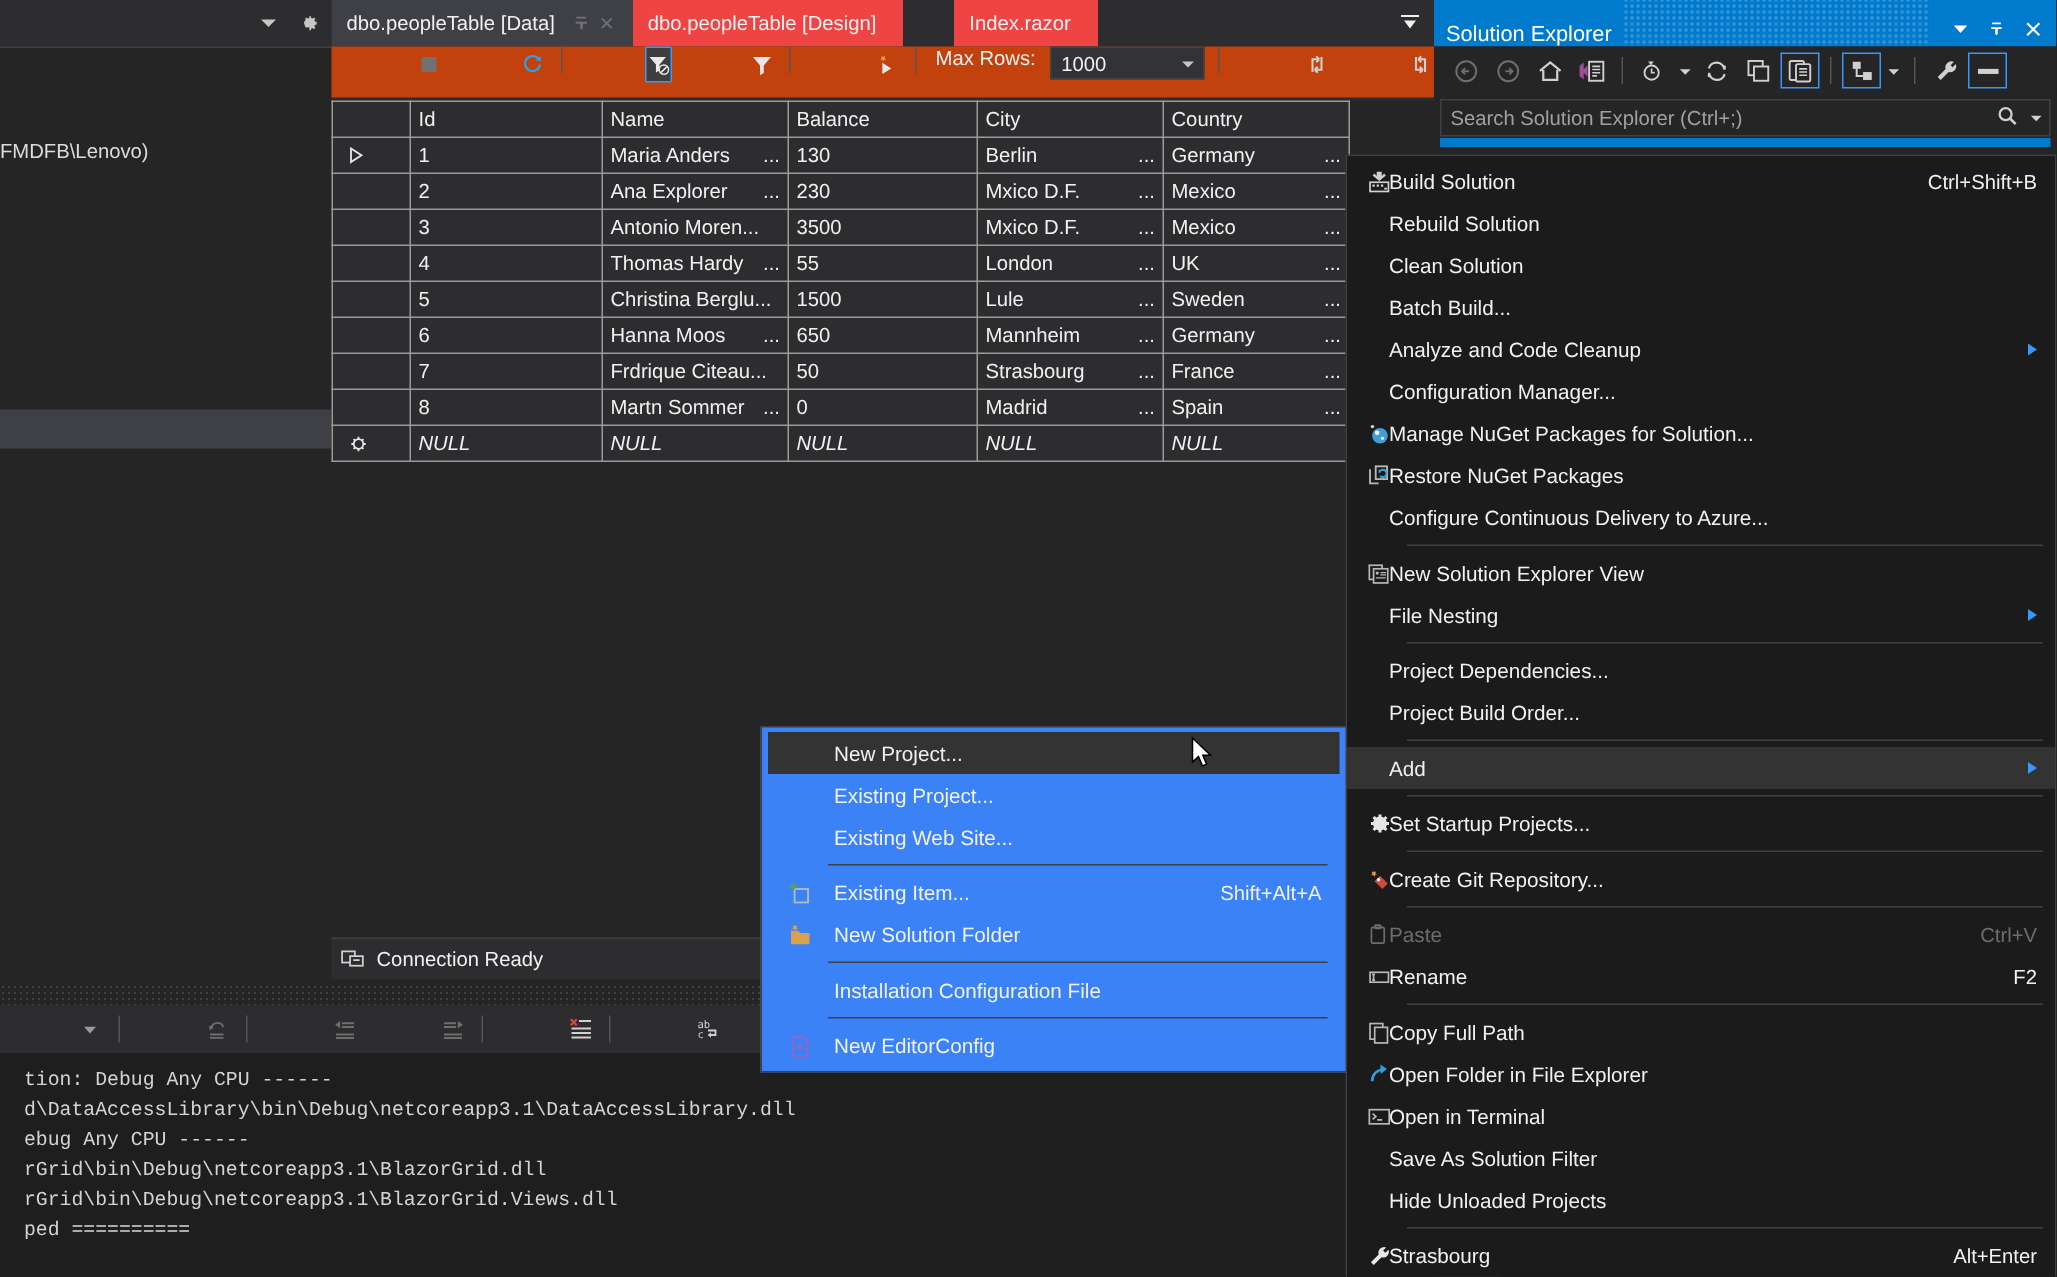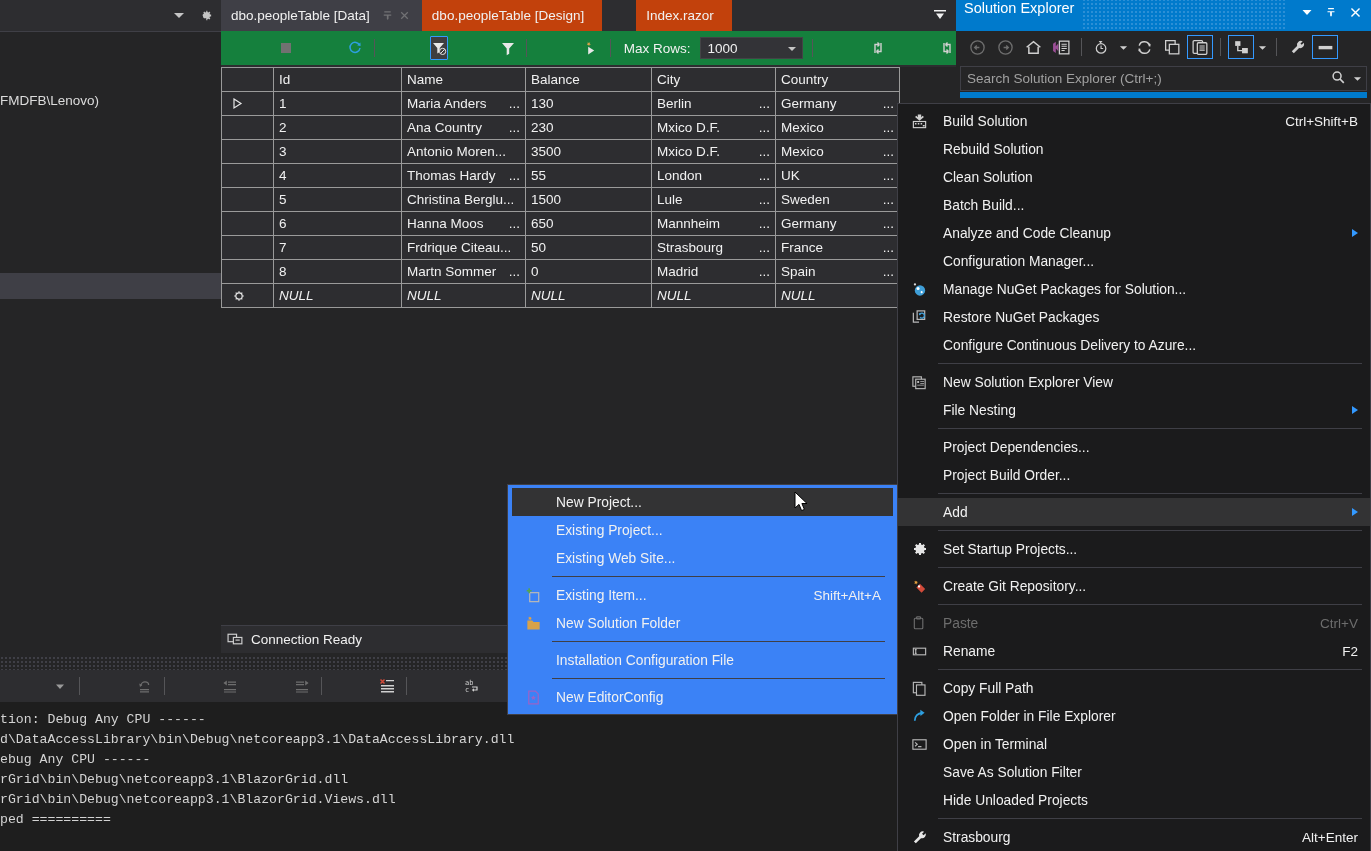--- a/index.html
+++ b/index.html
@@ -48,31 +48,31 @@
   }
   .tabwell {
     position: absolute; left: 0; top: 0; width: 735px; height: 31px;
     background: #2d2d30; display: flex; align-items: stretch;
   }
   .tab {
     display: flex; align-items: center; padding: 0 10px;
     font-size: 13.5px; color: #f1f1f1; white-space: nowrap; cursor: default;
   }
   .tab.active { background: #3f3f46; }
-  .tab.inactive { background: #c2410c; color: #f1f1f1; }
+  .tab.inactive { background: #ef4444; color: #f1f1f1; }
   .tab .tab-label { margin-right: 8px; }
   .pin-ic, .close-ic { width: 15px; height: 15px; opacity: .55; margin-left: 2px;}
   .tabwell-overflow {
     position: absolute; right: 8px; top: 7px; width: 16px; height: 16px;
   }
 
   
   .grid-toolbar {
     position: absolute; left: 0; top: 31px; width: 735px; height: 34px;
-    background: #15803d; display: flex; align-items: center; padding-left: 10px; gap: 4px;
+    background: #c2410c; display: flex; align-items: flex-start; padding-left: 10px; gap: 4px;
   }
   .tbtn { width: 24px; height: 24px; display: flex; align-items: center;
     justify-content: center; border: 1px solid transparent; border-radius: 1px; margin-left: 46px; }
   .tbtn.sel { border-color: #3399ff; background: #3e3e40; }
   .tsep { width: 1px; height: 18px; background: #555558; margin: 0 5px; }
   .maxrows-label { font-size: 13.5px; color: #f1f1f1; margin: 0 6px 0 4px; white-space: nowrap;}
   .maxrows-box {
     width: 130px; height: 22px; background: #333337; border: 1px solid #434346;
     display: flex; align-items: center; padding: 0 6px; position: relative;
     color: #f1f1f1; font-size: 13.5px;
@@ -131,37 +131,37 @@
     background-image: radial-gradient(#3f3f46 1px, transparent 1px);
     background-size: 4px 4px;
   }
   .output-toolbar {
     position: absolute; left: 0; top: 14px; width: 956px; height: 32px;
     background: #2d2d30; display: flex; align-items: center; padding-left: 2px; gap: 2px;
   }
   .output-text {
     position: absolute; left: 0; top: 54px; width: 956px; height: 141px;
     font-family: "Liberation Mono", monospace; font-size: 13.2px;
-    line-height: 20px; color: #d4d4d4; padding-left: 0px; white-space: pre;
+    line-height: 20px; color: #d4d4d4; padding-left: 16px; white-space: pre;
     overflow: hidden;
   }
   .vscroll-down {
     position: absolute; right: 7px; bottom: 10px; width: 0; height: 0;
     border-left: 6px solid transparent; border-right: 6px solid transparent;
     border-top: 7px solid #6d6d6d;
   }
 
   
   .se-panel {
     position: absolute; left: 956px; top: 0; width: 415px; height: 851px;
     background: #252526;
   }
   .se-title {
     position: absolute; left: 0; top: 0; width: 415px; height: 31px;
-    background: #007acc; display: flex; align-items: flex-start; padding: 0 4px 0 8px;
+    background: #007acc; display: flex; align-items: flex-end; padding: 0 4px 0 8px;
   }
   .se-title-text { font-size: 14.5px; color: #ffffff; white-space: nowrap; }
   .se-title-dots {
     flex: 1; height: 31px; margin: 0 8px;
     background-image: radial-gradient(#2b8fd6 1.1px, transparent 1.1px);
     background-size: 4px 4px; background-position: 0 10px;
   }
   .se-title-btn { width: 24px; height: 24px; display:flex;align-items:center;justify-content:center;}
   .se-toolbar {
     position: absolute; left: 0; top: 31px; width: 415px; height: 32px;
@@ -198,21 +198,21 @@
   .props-name { font-weight: bold; font-size: 13.5px; color: #ffffff; margin-left: 18px; }
 
   
   .ctx {
     position: absolute; left: 897px; top: 103px; width: 474px;
     background: #1b1b1c; border: 1px solid #3f3f46;
     padding: 3px 0 3px 0; z-index: 40;
   }
   .ctx-item {
     position: relative; height: 28px; display: flex; align-items: center;
-    padding-left: 45px; padding-right: 12px; font-size: 13.8px; color: #f1f1f1;
+    padding-left: 28px; padding-right: 12px; font-size: 13.8px; color: #f1f1f1;
     white-space: nowrap;
   }
   .ctx-item.hl { background: #333334; }
   .ctx-item.disabled { color: #6d6d6d; }
   .ctx-item .lbl { flex: 1; }
   .ctx-item .shortcut { color: #f1f1f1; font-size: 13.5px; margin-left: 18px; }
   .ctx-item.disabled .shortcut { color: #6d6d6d; }
   .ctx-icon {
     position: absolute; left: 12px; top: 50%; transform: translateY(-50%);
     width: 18px; height: 18px; display:flex;align-items:center;justify-content:center;
@@ -383,21 +383,21 @@
                   <span>Germany</span>
                   <span class="ell">...</span>
                 </span>
               </td>
             </tr>
             <tr>
               <td class="rowhdr"></td>
               <td>2</td>
               <td>
                 <span class="cellwrap">
-                  <span>Ana Country</span>
+                  <span>Ana Explorer</span>
                   <span class="ell">...</span>
                 </span>
               </td>
               <td>230</td>
               <td>
                 <span class="cellwrap">
                   <span>Mxico D.F.</span>
                   <span class="ell">...</span>
                 </span>
               </td>

